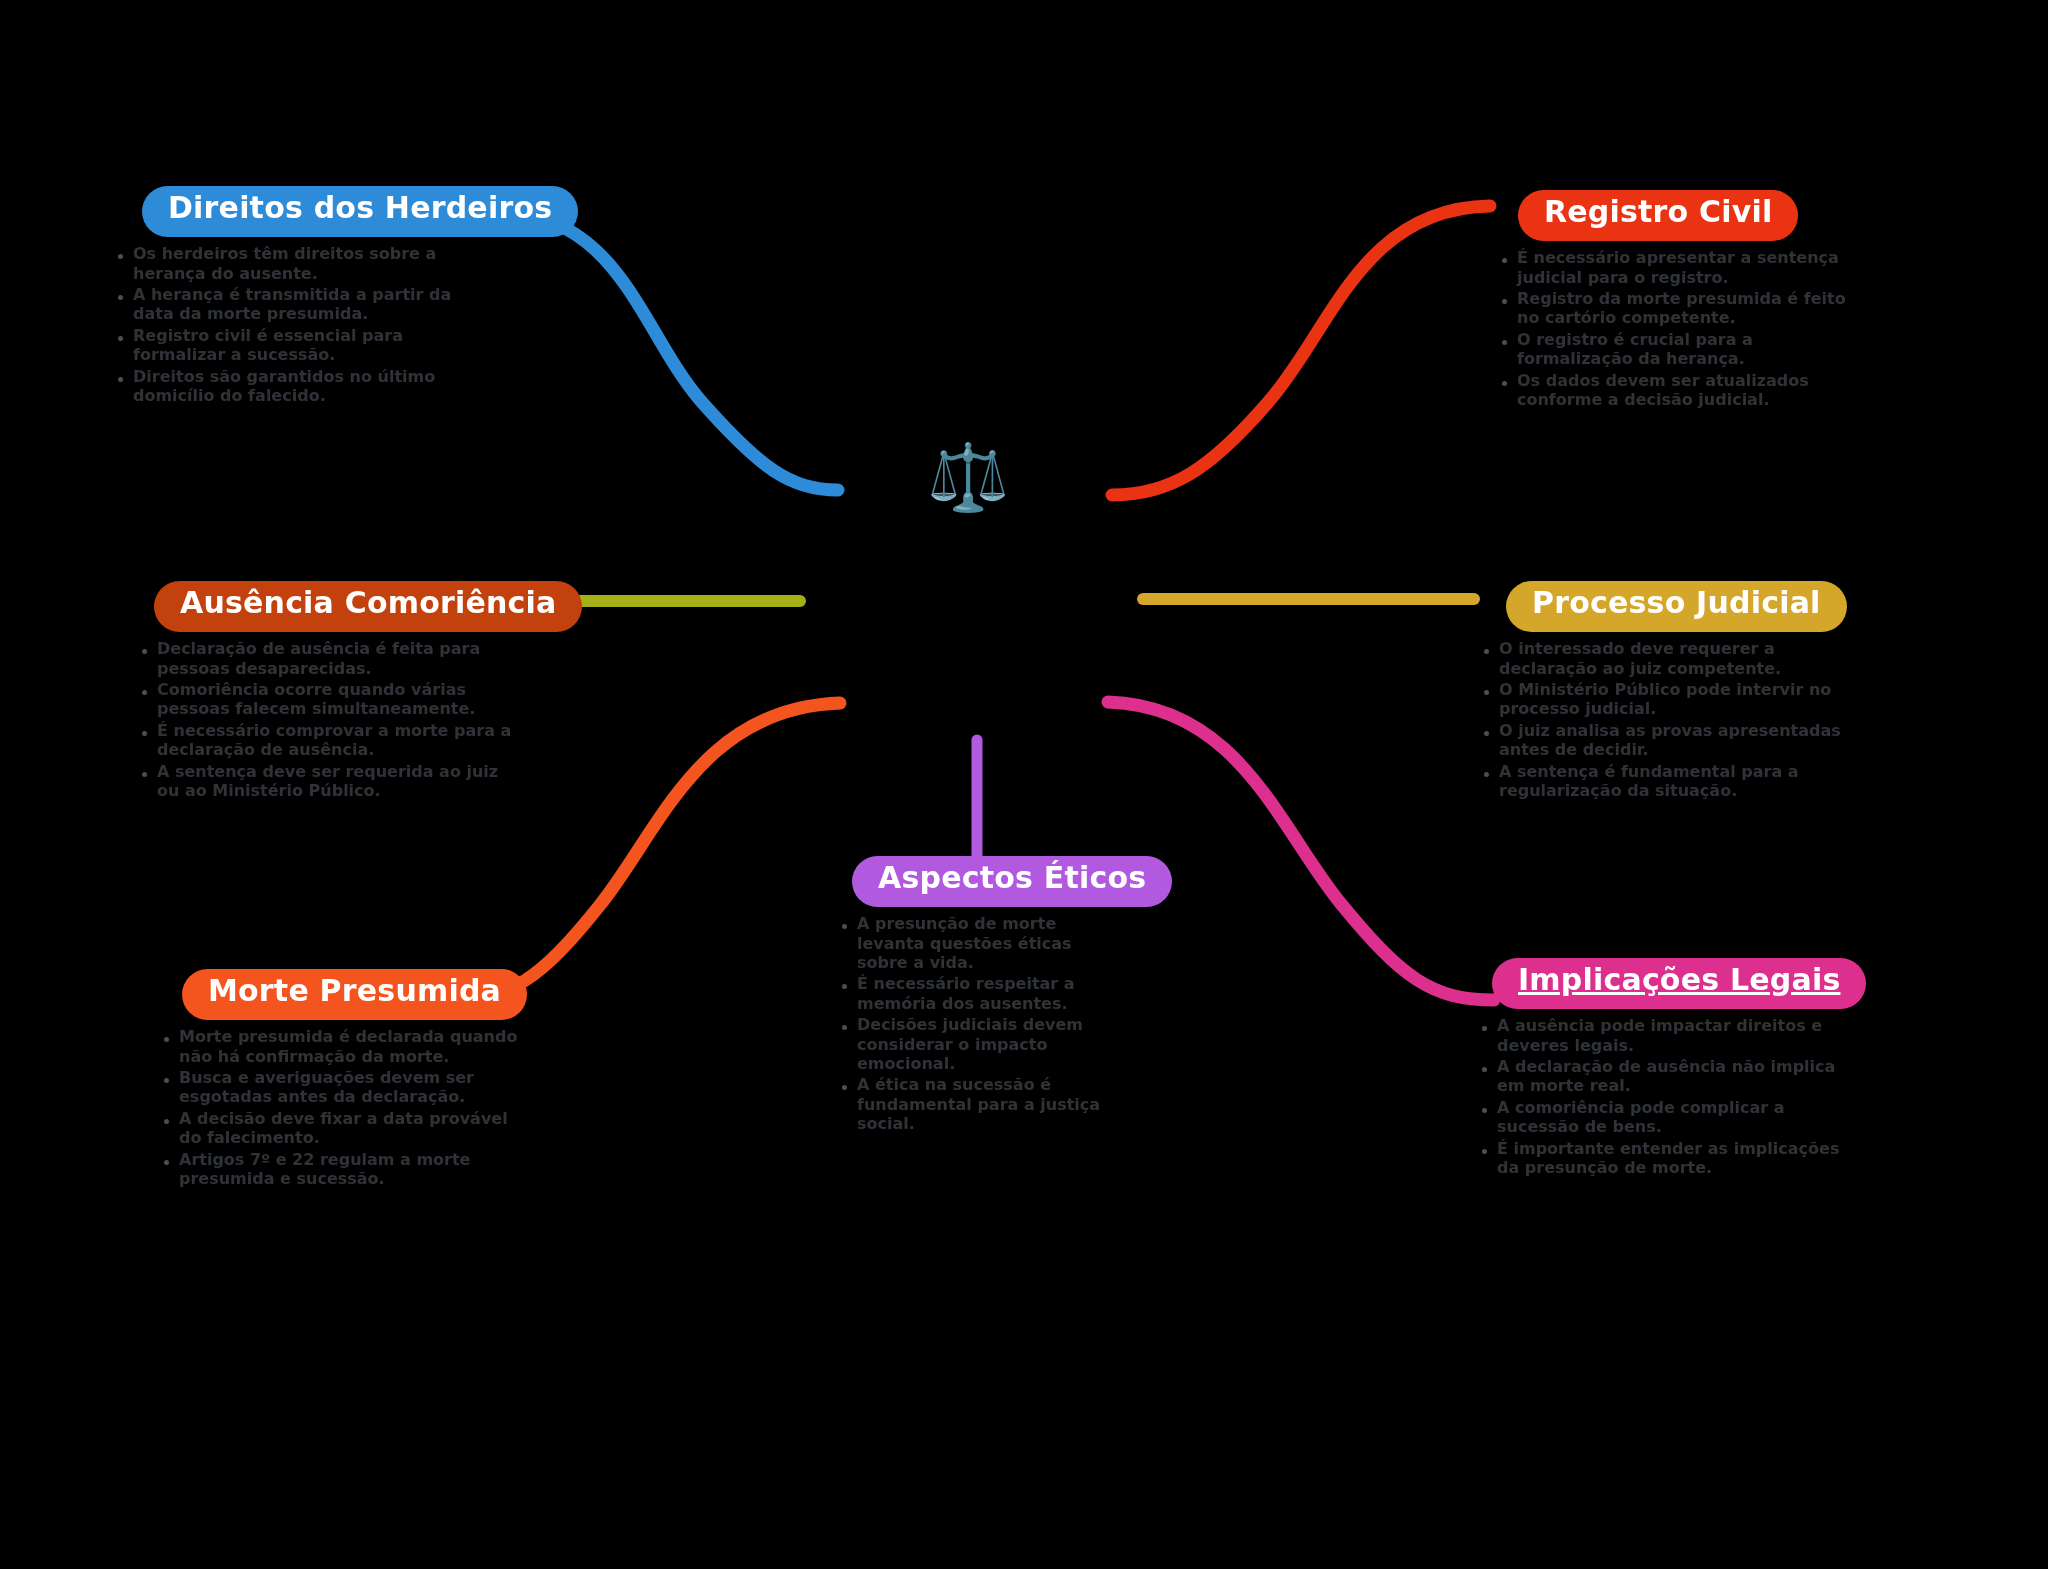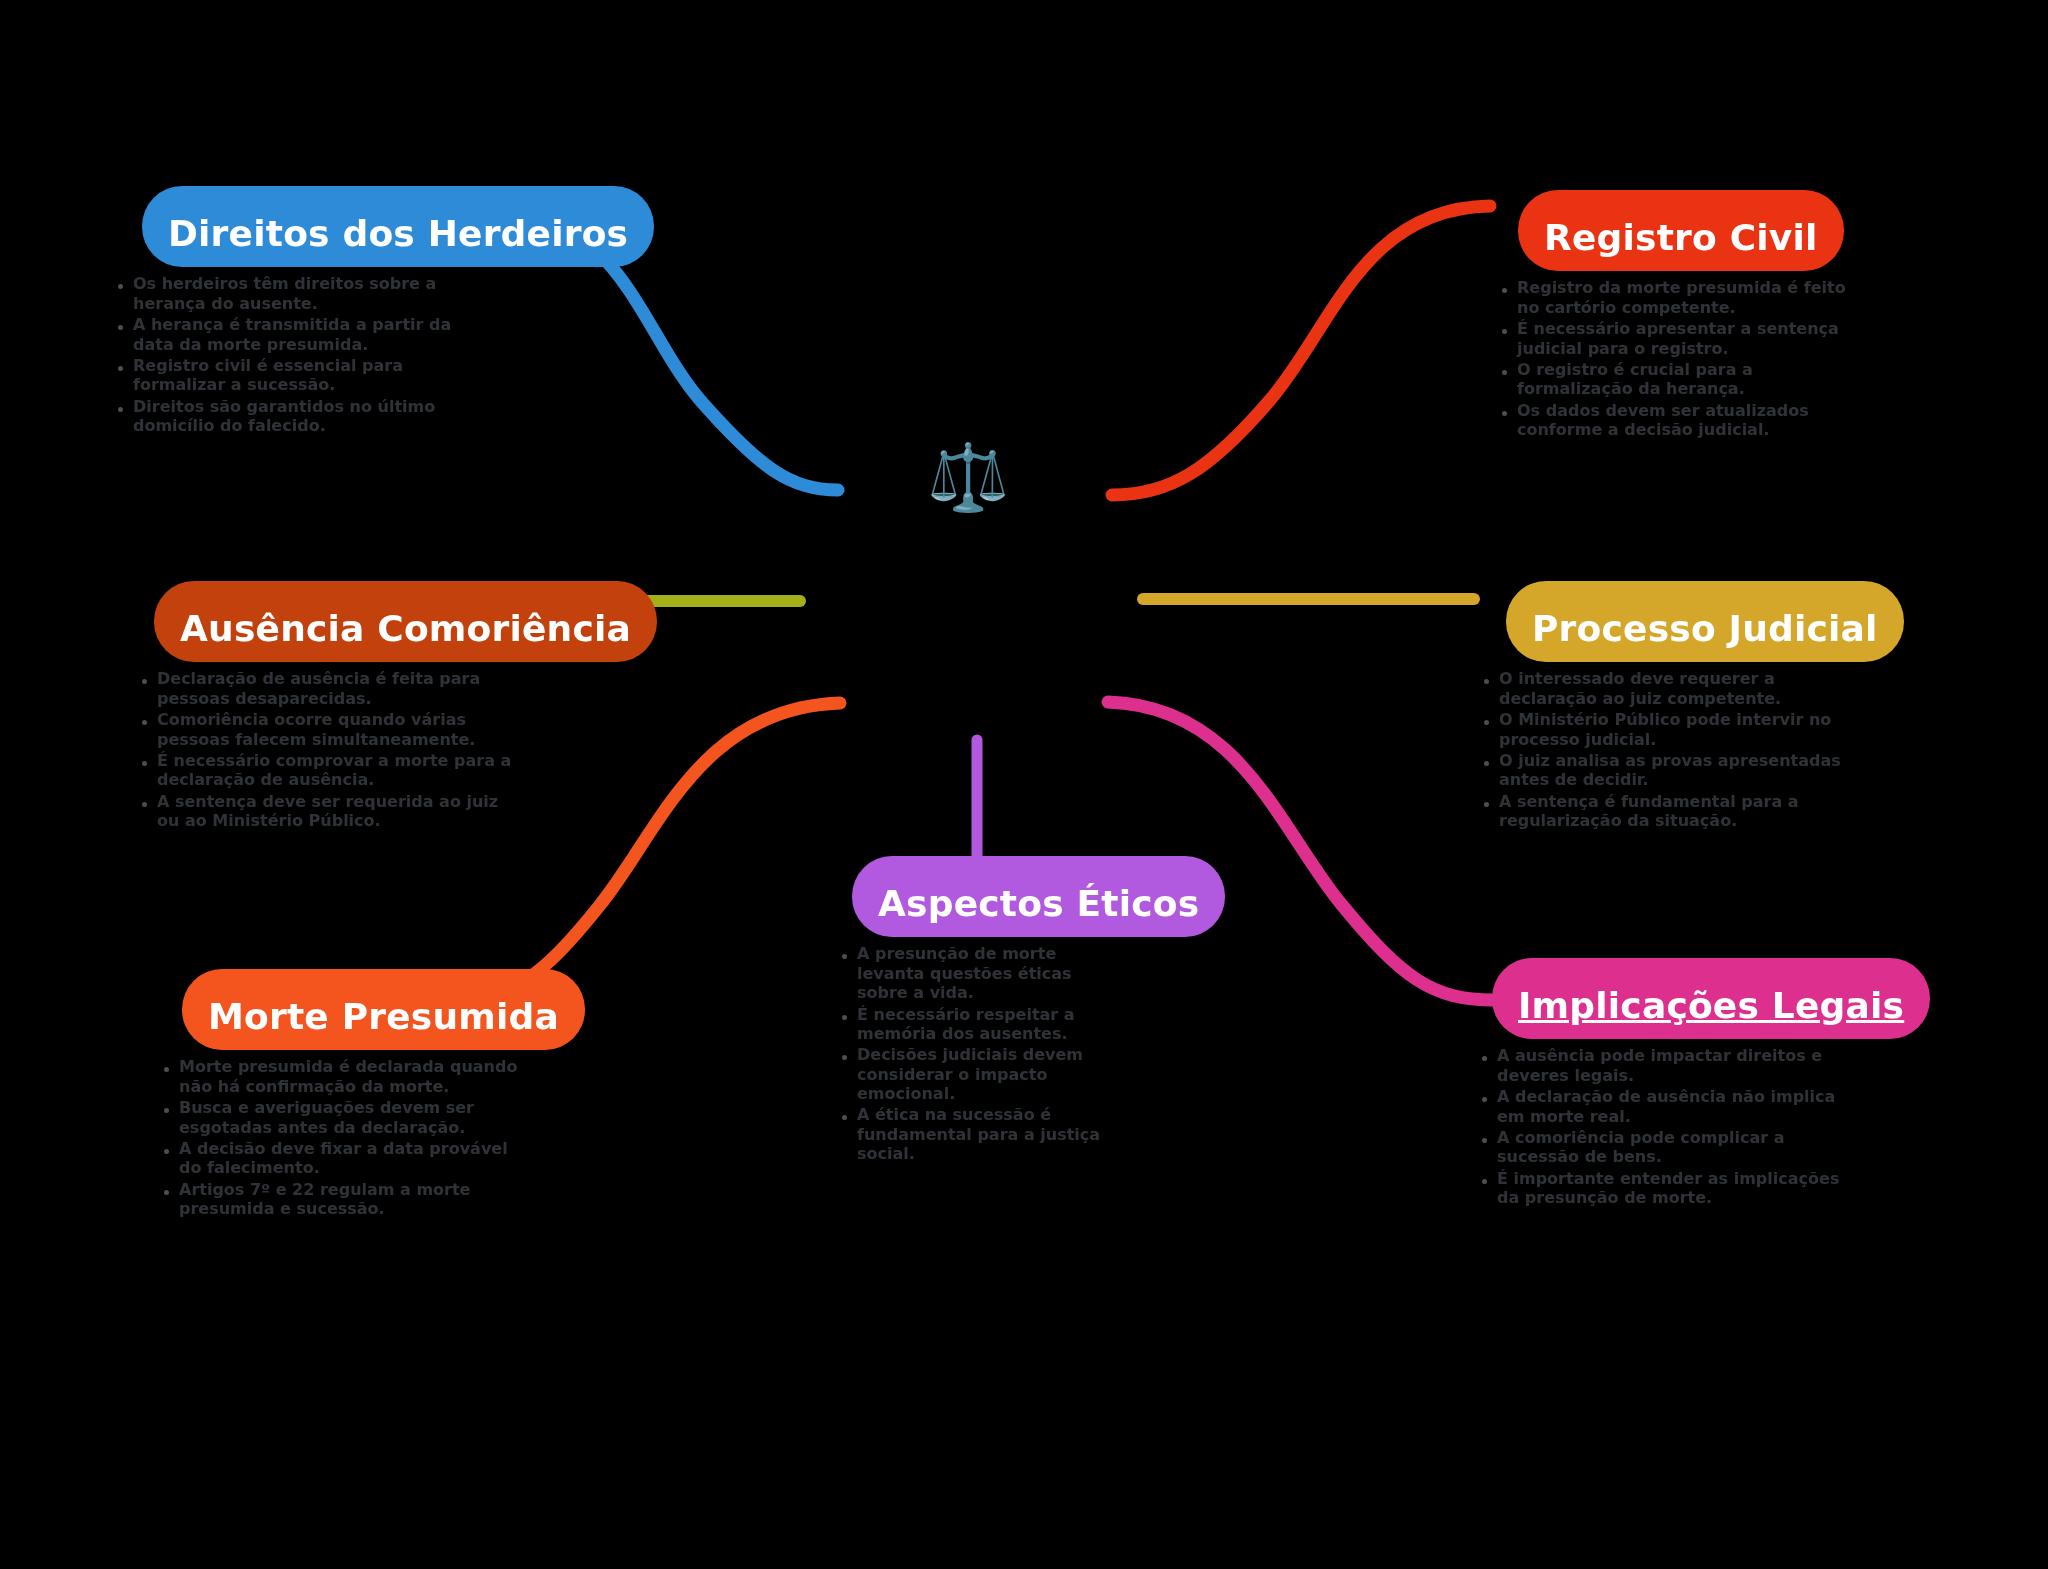--- a/index.html
+++ b/index.html
@@ -29,23 +29,23 @@
     height: 1569px;
     pointer-events: none;
   }
   .node {
     position: absolute;
     box-sizing: border-box;
   }
   .node-pill {
     display: inline-block;
     border-radius: 40px;
-    padding: 27px 26px 12px 26px;
+    padding: 4px 26px 12px 26px;
     color: #ffffff;
-    font-size: 36px;
+    font-size: 30px;
     font-weight: bold;
     letter-spacing: 0.2px;
     line-height: 1.18;
     white-space: nowrap;
     text-align: center;
   }
   .node-bullets {
     list-style: none;
     margin: 7px 0 0 0;
     padding: 0;
@@ -121,22 +121,22 @@
       <li>Os herdeiros têm direitos sobre a herança do ausente.</li>
       <li>A herança é transmitida a partir da data da morte presumida.</li>
       <li>Registro civil é essencial para formalizar a sucessão.</li>
       <li>Direitos são garantidos no último domicílio do falecido.</li>
     </ul>
   </div>
 
   <div class="node" id="node-registro-civil">
     <div class="node-pill" style="background:#ea3313">Registro Civil</div>
     <ul class="node-bullets">
+      <li>É necessário apresentar a sentença judicial para o registro.</li>
       <li>Registro da morte presumida é feito no cartório competente.</li>
-      <li>É necessário apresentar a sentença judicial para o registro.</li>
       <li>O registro é crucial para a formalização da herança.</li>
       <li>Os dados devem ser atualizados conforme a decisão judicial.</li>
     </ul>
   </div>
 
   <div class="node" id="node-ausencia-comoriencia">
     <div class="node-pill" style="background:#c2410c">Ausência Comoriência</div>
     <ul class="node-bullets">
       <li>Declaração de ausência é feita para pessoas desaparecidas.</li>
       <li>Comoriência ocorre quando várias pessoas falecem simultaneamente.</li>

